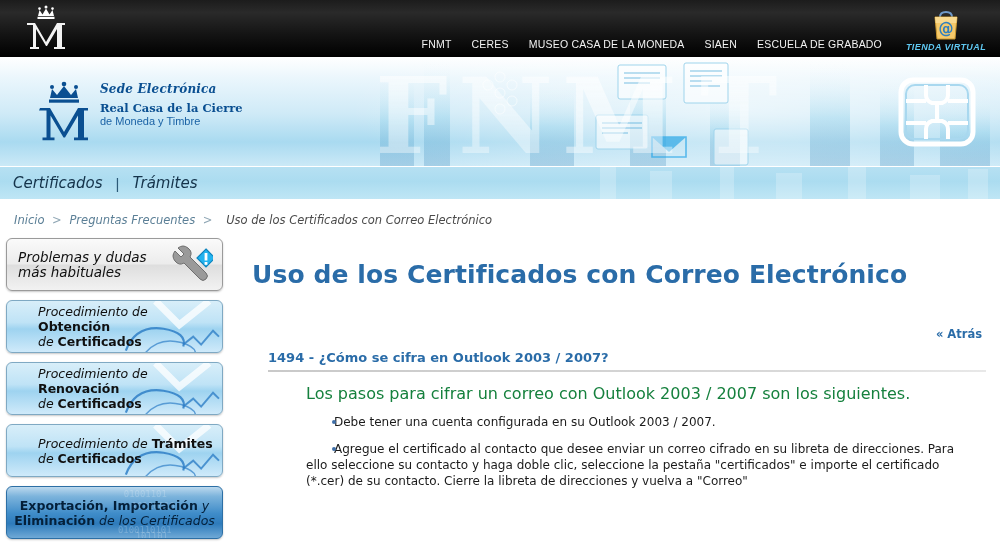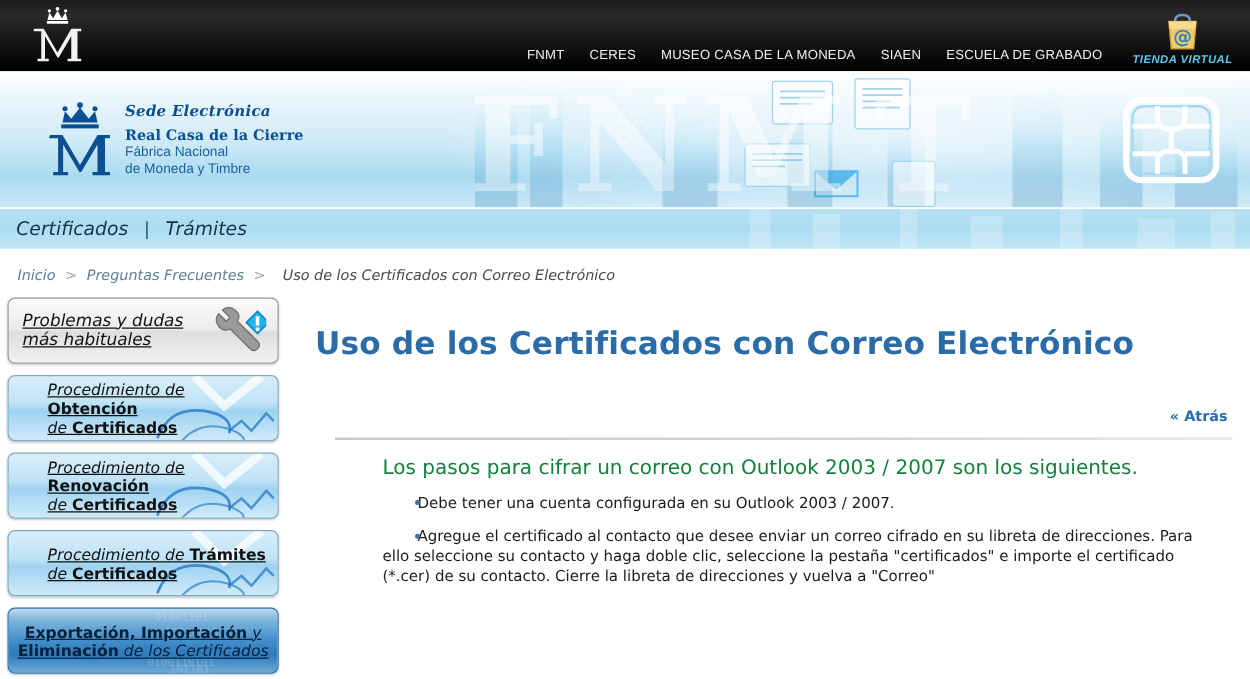--- a/index.html
+++ b/index.html
@@ -158,21 +158,20 @@
     display: flex; align-items: center;
   }
   .side-btn .side-label {
     position: relative; z-index: 3;
     font-family: "DejaVu Sans", sans-serif;
     font-size: 12.5px;
     color: #101010;
     line-height: 15px;
     padding-left: 11px;
     padding-right: 6px;
-    text-decoration: underline;
   }
   .side-label b { font-weight: bold; font-style: normal; }
   .side-label i { font-style: italic; font-weight: normal; }
 
   
   #sb-0 {
     background: linear-gradient(to bottom, #fafafa 0%, #ececec 48%, #dedede 52%, #f2f2f2 100%);
     border-color: #9a9a9a;
   }
   #sb-0 .side-label { font-style: italic; font-size: 13.5px; }
@@ -357,21 +356,20 @@
         <circle cx="14" cy="6" r="2"></circle>
           <circle cx="26" cy="3" r="2.3"></circle>
           <circle cx="38" cy="6" r="2"></circle>
         <rect x="11" y="18.5" width="30" height="3.2"></rect>
       </g>
       <path d="M2 27 h10 l14 24 l14 -24 h10 v2.6 h-4 v27 h4 v2.6 h-14 v-2.6 h4 v-22 l-13 22 h-1.5 l-13 -22 v22 h4 v2.6 h-12 v-2.6 h4 v-27 h-7.5 z" fill="#0a4f91"></path>
     </svg>
     <div id="sede-text">
       <div id="sede-title">Sede Electrónica</div>
       <div id="sede-sub1">Real Casa de la Cierre</div>
-      <div id="sede-sub2">Fábrica Nacional</div>
       <div id="sede-sub2b" class="" style="font-family:'Liberation Sans',sans-serif;font-size:11px;color:#1a62a5;line-height:13px;">de Moneda y Timbre</div>
     </div>
   </div>
 </div>
 
 <div id="menubar">
   <svg id="menubar-art" viewBox="0 0 420 33" preserveAspectRatio="none">
     <g fill="#ffffff" fill-opacity="0.45">
       <rect x="20" y="0" width="16" height="33"></rect>
       <rect x="70" y="4" width="22" height="29"></rect>
@@ -472,20 +470,21 @@
   </div>
 
   <div id="main">
     <h1 id="page-title">Uso de los Certificados con Correo Electrónico</h1>
 
     <div id="back-row">
       <a id="back-link">« Atrás</a>
     </div>
 
     <div id="faq">
+      <div id="faq-title">1494 - ¿Cómo se cifra en Outlook 2003 / 2007?</div>
       <div id="faq-rule"></div>
 
       <div id="faq-body">
         <div id="intro">Los pasos para cifrar un correo con Outlook 2003 / 2007 son los siguientes.</div>
 
         <div class="step">
           <span class="bullet"></span>
           <span>Debe tener una cuenta configurada en su Outlook 2003 / 2007.</span>
         </div>
         <div class="step">

